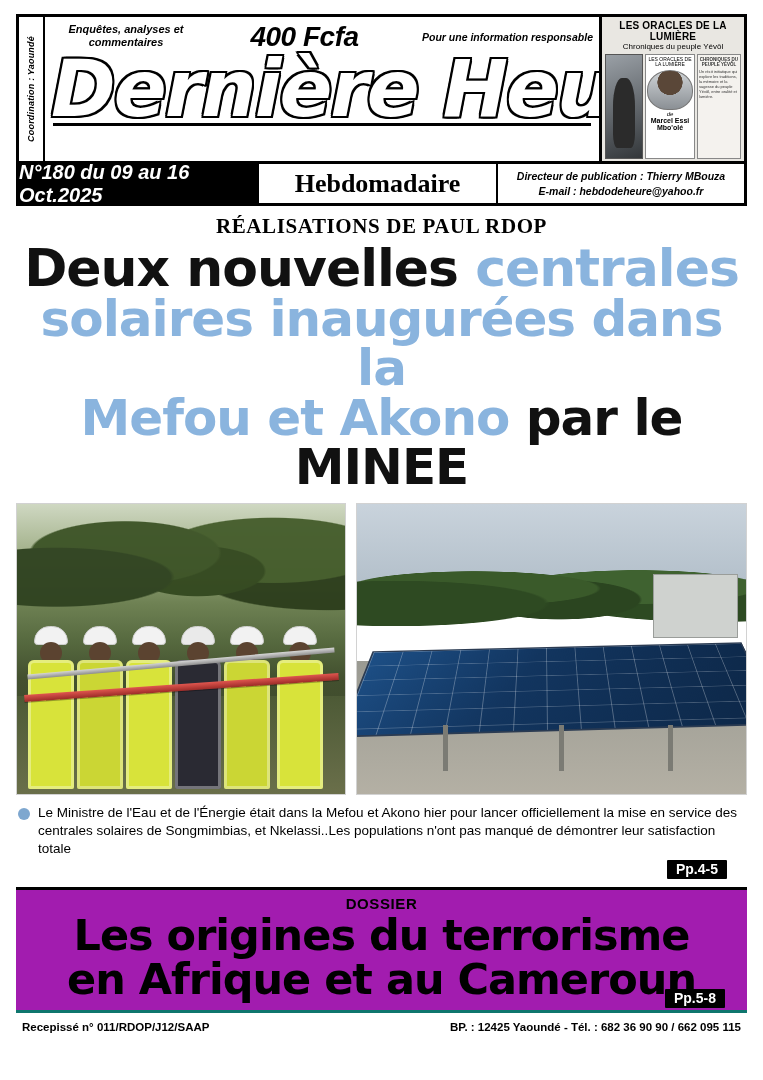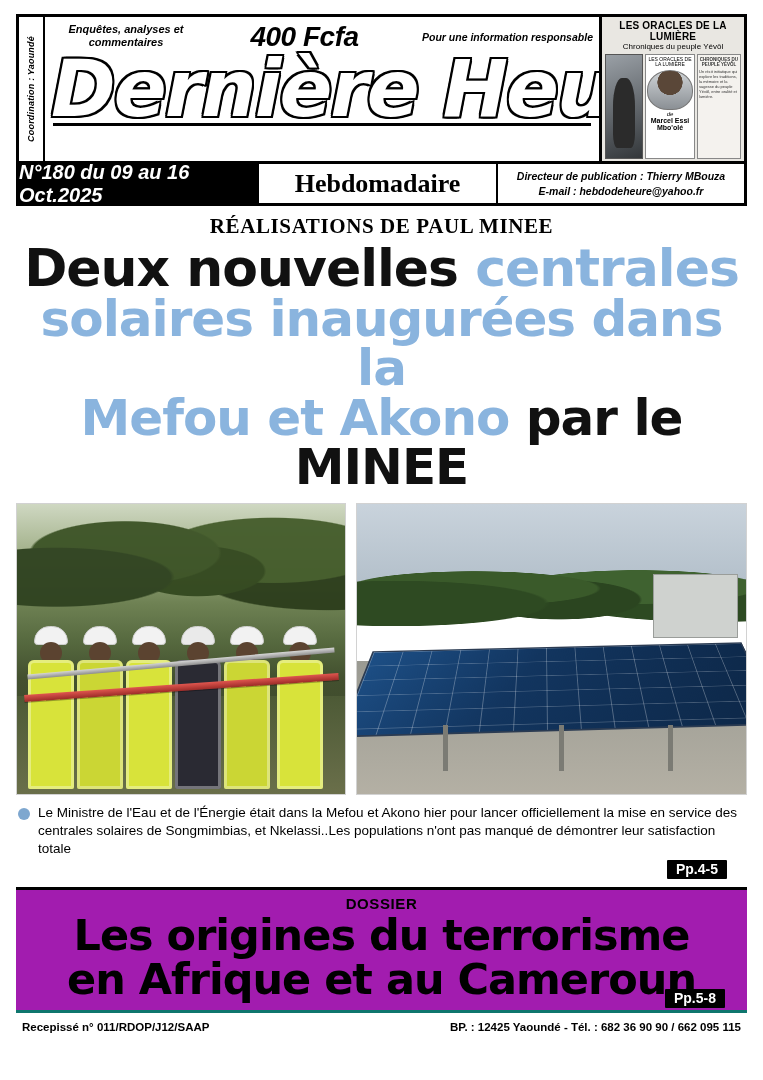--- a/index.html
+++ b/index.html
@@ -504,21 +504,21 @@
         <span>Directeur de publication :</span>
         <span>Thierry MBouza</span>
       </div>
       <div class="email">
         <span>E-mail :</span>
         <span>hebdodeheure@yahoo.fr</span>
       </div>
     </div>
   </div>
 
-  <div class="kicker">RÉALISATIONS DE PAUL MINEE</div>
+  <div class="kicker">RÉALISATIONS DE PAUL RDOP</div>
 
   <div class="headline">
     <span class="l1">
       <span class="black">Deux nouvelles</span>
       <span class="blue">centrales</span>
     </span>
     <span class="l2 blue">solaires inaugurées dans la</span>
     <span class="l3">
       <span class="blue">Mefou et Akono</span>
       <span class="black">par le MINEE</span>

